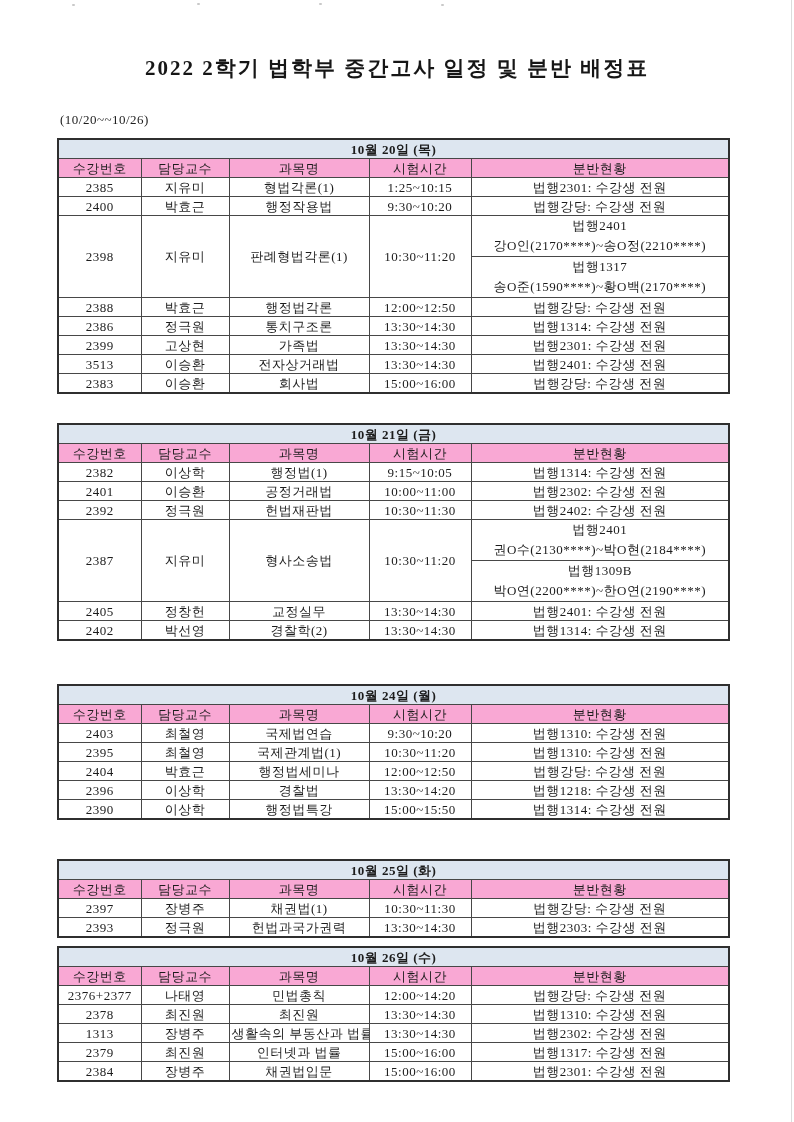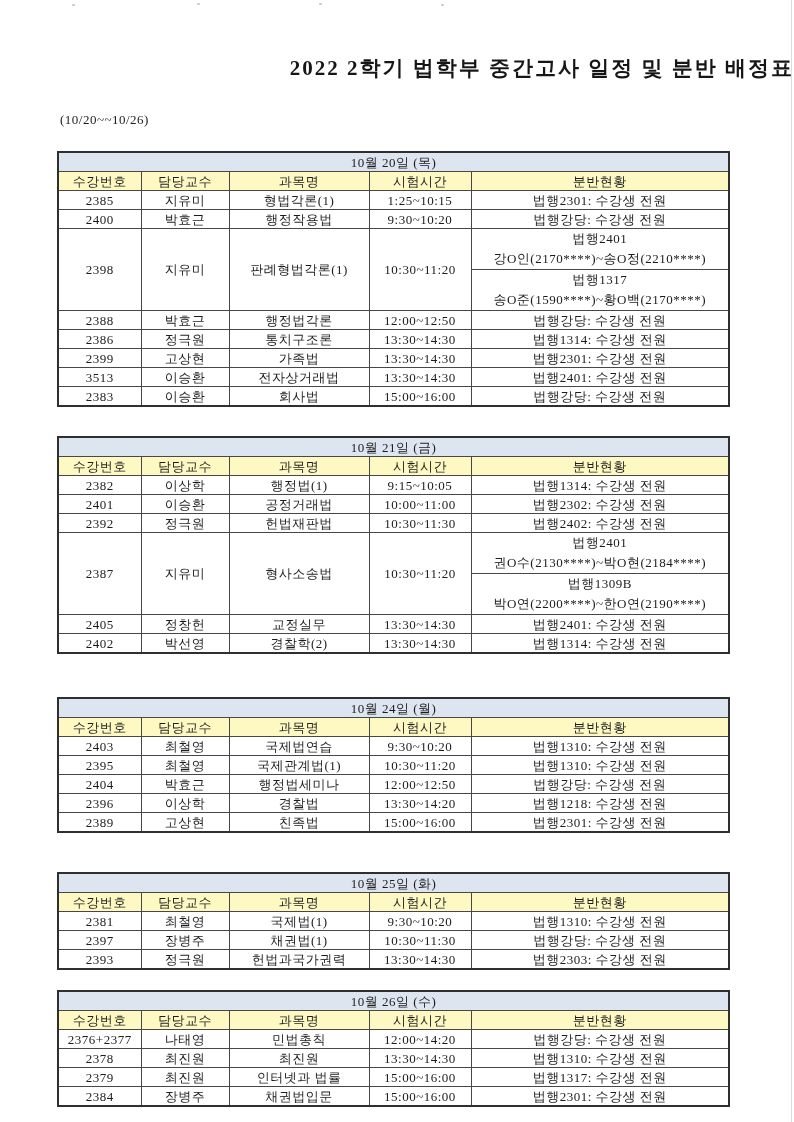--- a/index.html
+++ b/index.html
@@ -10,43 +10,43 @@
     position: relative;
     overflow: hidden;
   }
   .page { position: relative; width: 794px; height: 1122px; }
 
   .scan-speck { position: absolute; width: 3px; height: 2px; background: #c9c9c9; border-radius: 1px; }
   .scan-edge { position: absolute; top: 0; right: 2px; width: 1px; height: 1122px; background: #dcdcdc; }
 
   .title {
     margin: 0; padding-top: 54px;
-    text-align: right;
+    text-align: center;
     font-size: 21px; font-weight: bold;
     letter-spacing: 2px;
     color: #161616;
   }
   .date-range {
-    margin: 30px 0 23px 60px;
+    margin: 30px 0 10px 60px;
     font-size: 13px;
     letter-spacing: 0.5px;
   }
 
   #tables { margin-left: 57px; }
   table.sched {
     border-collapse: collapse;
     width: 671px;
     table-layout: fixed;
     font-size: 13px;
     border: 2px solid #2f2f2f;
   }
   table.sched:nth-of-type(1) { margin-bottom: 29px; }
   table.sched:nth-of-type(2) { margin-bottom: 43px; }
   table.sched:nth-of-type(3) { margin-bottom: 39px; }
-  table.sched:nth-of-type(4) { margin-bottom: 20px; }
+  table.sched:nth-of-type(4) { margin-bottom: 8px; }
 
   col.c0 { width: 83px; }
   col.c1 { width: 88px; }
   col.c2 { width: 140px; }
   col.c3 { width: 102px; }
   col.c4 { width: 258px; }
 
   table.sched td {
     border: 1px solid #474747;
     text-align: center;
@@ -55,24 +55,24 @@
     line-height: 17px;
     white-space: nowrap;
     overflow: hidden;
     letter-spacing: 0.5px;
   }
   td.date-cell {
     background: #dde6f0;
     text-align: left;
     padding-left: 6px;
     height: 20px;
-    font-weight: 400;
+    font-weight: 700;
     letter-spacing: 1px;
   }
-  td.hdr { background: #fef9c3; height: 19px; letter-spacing: 1px; }
+  td.hdr { background: #f9a8d4; height: 19px; letter-spacing: 1px; }
   td.split-cell {
     text-align: left;
     padding: 1px 6px;
     white-space: normal;
   }
   td.split-cell .room, td.split-cell .range {
     height: 20px; line-height: 20px; overflow: hidden; white-space: nowrap; text-align: center;
   }
 </style>
 </head>
@@ -288,25 +288,25 @@
             <td>법행강당: 수강생 전원</td>
           </tr>
           <tr>
             <td>2396</td>
             <td>이상학</td>
             <td>경찰법</td>
             <td>13:30~14:20</td>
             <td>법행1218: 수강생 전원</td>
           </tr>
           <tr>
-            <td>2389</td>
-            <td>고상현</td>
-            <td>친족법</td>
-            <td>15:00~16:00</td>
-            <td>법행2301: 수강생 전원</td>
+            <td>2390</td>
+            <td>이상학</td>
+            <td>행정법특강</td>
+            <td>15:00~15:50</td>
+            <td>법행1314: 수강생 전원</td>
           </tr>
         </tbody>
       </table>
       <table class="sched">
         <colgroup>
           <col class="c0">
           <col class="c1">
           <col class="c2">
           <col class="c3">
           <col class="c4">
@@ -316,27 +316,20 @@
             <td colspan="5" class="date-cell">10월 25일 (화)</td>
           </tr>
           <tr>
             <td class="hdr">수강번호</td>
             <td class="hdr">담당교수</td>
             <td class="hdr">과목명</td>
             <td class="hdr">시험시간</td>
             <td class="hdr">분반현황</td>
           </tr>
           <tr>
-            <td>2381</td>
-            <td>최철영</td>
-            <td>국제법(1)</td>
-            <td>9:30~10:20</td>
-            <td>법행1310: 수강생 전원</td>
-          </tr>
-          <tr>
             <td>2397</td>
             <td>장병주</td>
             <td>채권법(1)</td>
             <td>10:30~11:30</td>
             <td>법행강당: 수강생 전원</td>
           </tr>
           <tr>
             <td>2393</td>
             <td>정극원</td>
             <td>헌법과국가권력</td>
@@ -372,20 +365,27 @@
             <td>법행강당: 수강생 전원</td>
           </tr>
           <tr>
             <td>2378</td>
             <td>최진원</td>
             <td>최진원</td>
             <td>13:30~14:30</td>
             <td>법행1310: 수강생 전원</td>
           </tr>
           <tr>
+            <td>1313</td>
+            <td>장병주</td>
+            <td>생활속의 부동산과 법률</td>
+            <td>13:30~14:30</td>
+            <td>법행2302: 수강생 전원</td>
+          </tr>
+          <tr>
             <td>2379</td>
             <td>최진원</td>
             <td>인터넷과 법률</td>
             <td>15:00~16:00</td>
             <td>법행1317: 수강생 전원</td>
           </tr>
           <tr>
             <td>2384</td>
             <td>장병주</td>
             <td>채권법입문</td>

